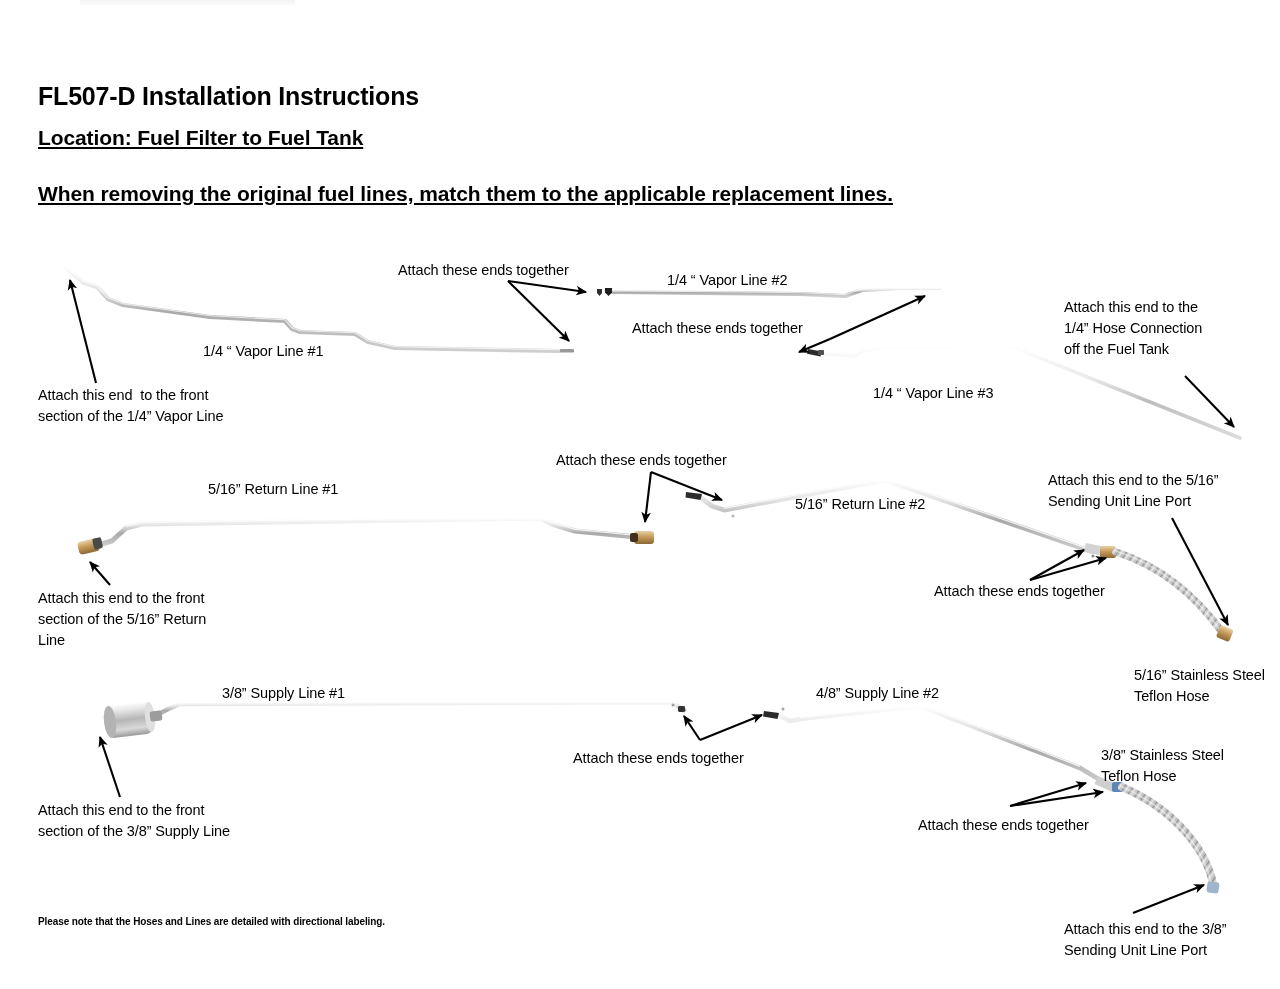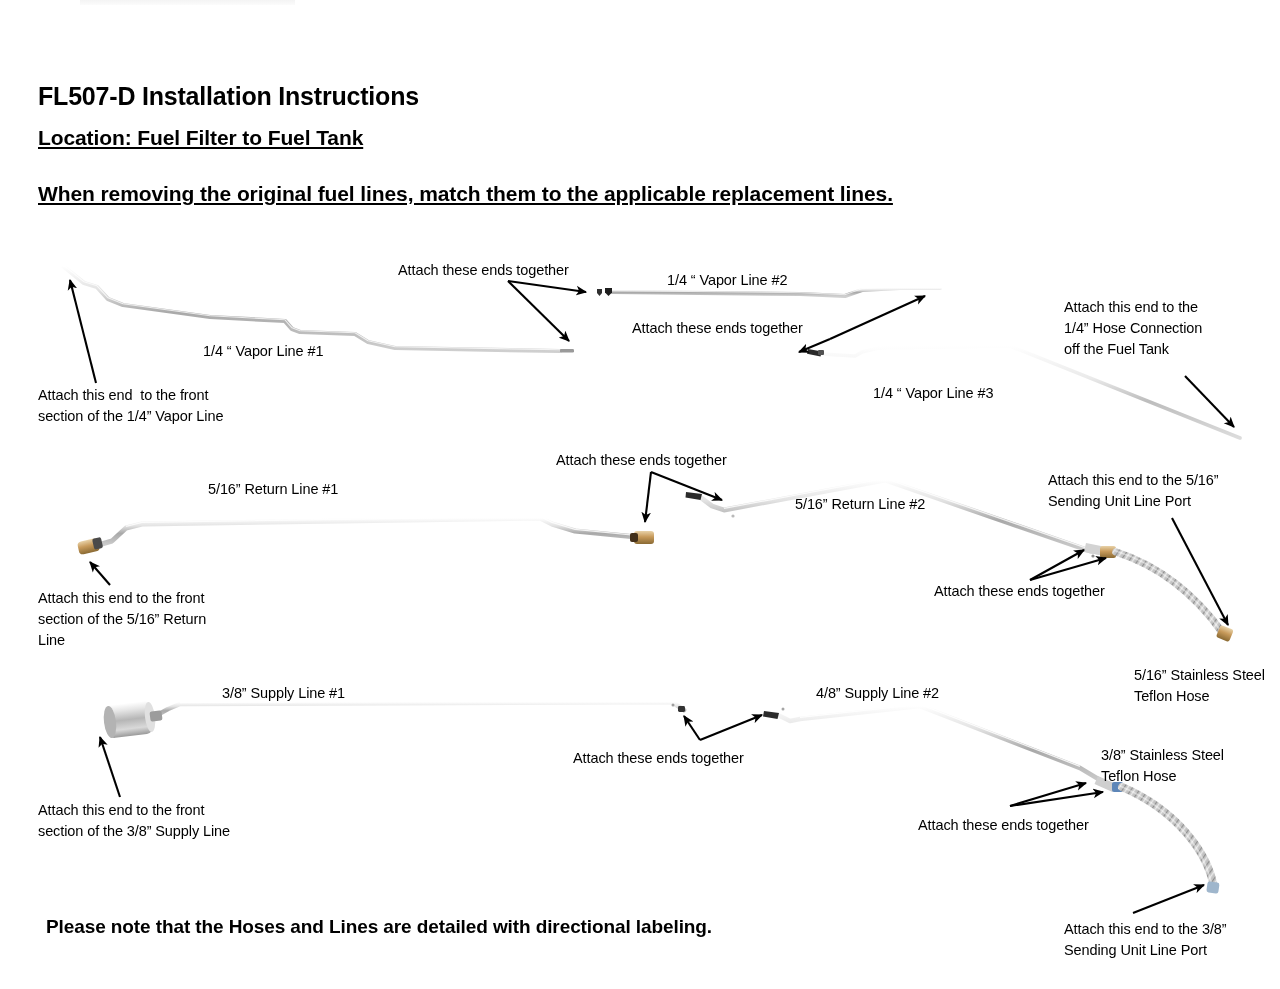--- a/index.html
+++ b/index.html
@@ -26,22 +26,22 @@
     margin-top:16px;
   }
   .sub-line {
     position:absolute; font-size:21px; font-weight:bold;
     white-space:nowrap; letter-spacing:-.1px;text-decoration:underline;
   }
   #location-line { left:38px; top:126px; }
   #match-line    { left:38px; top:182px; }
 
   .note {
-    position:absolute; left:38px; font-size:19px; font-weight:bold;
-    white-space:nowrap; letter-spacing:-.1px;margin-left:8px;
+    position:absolute; left:38px; font-size:10px; font-weight:bold;
+    white-space:nowrap; letter-spacing:-.1px;
   }
   #note-1 { top:916px; }
   #note-2 { top:941px; }
 
   
   .lbl {
     position:absolute; font-size:14.5px; line-height:21px;
     white-space:pre; letter-spacing:-.1px; font-weight:400;
   }
 

